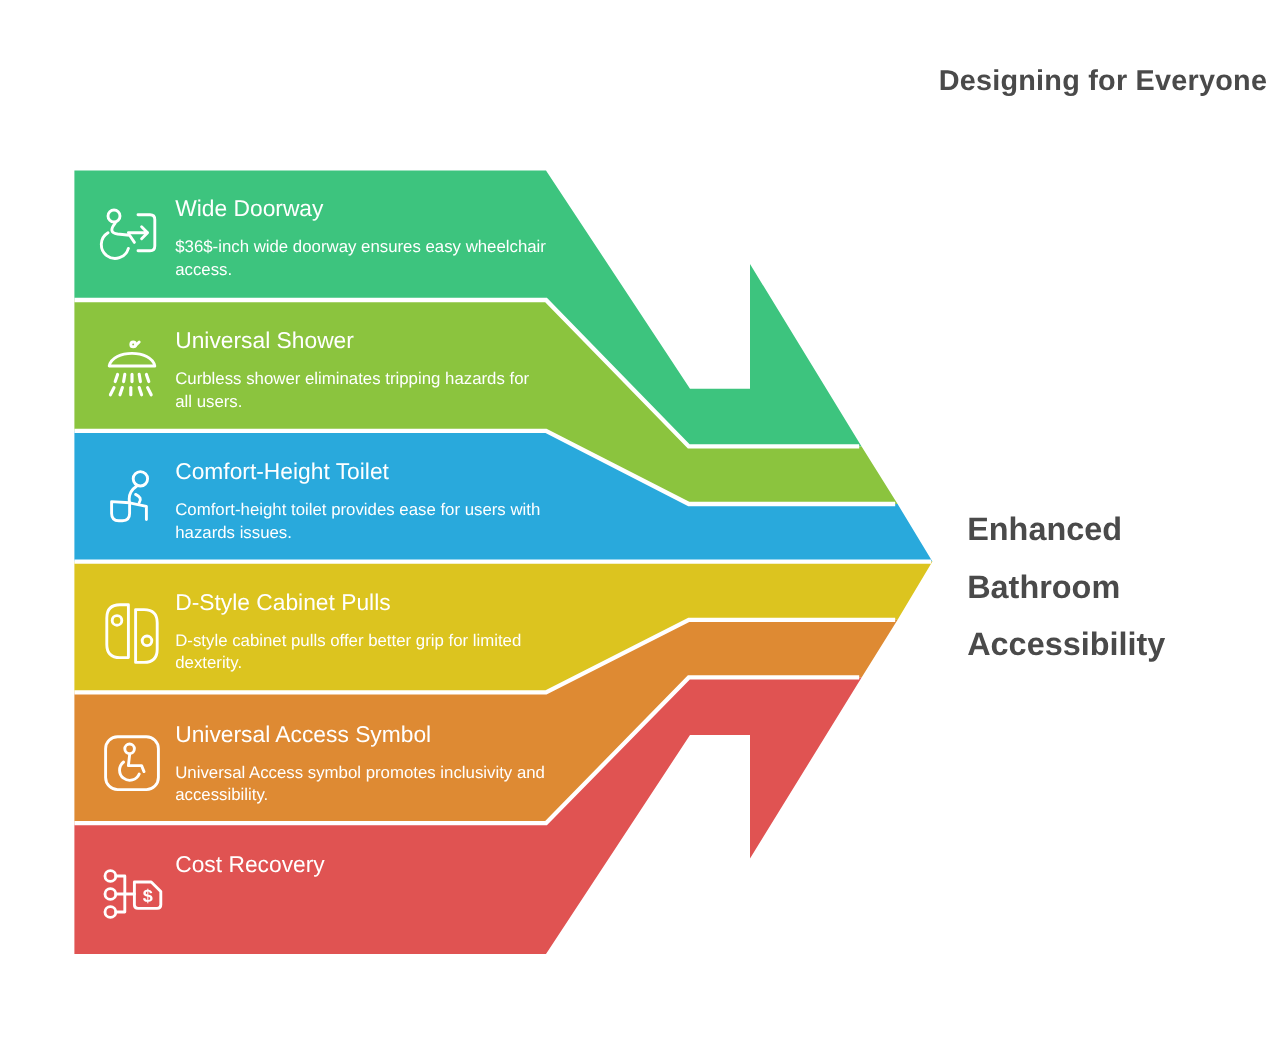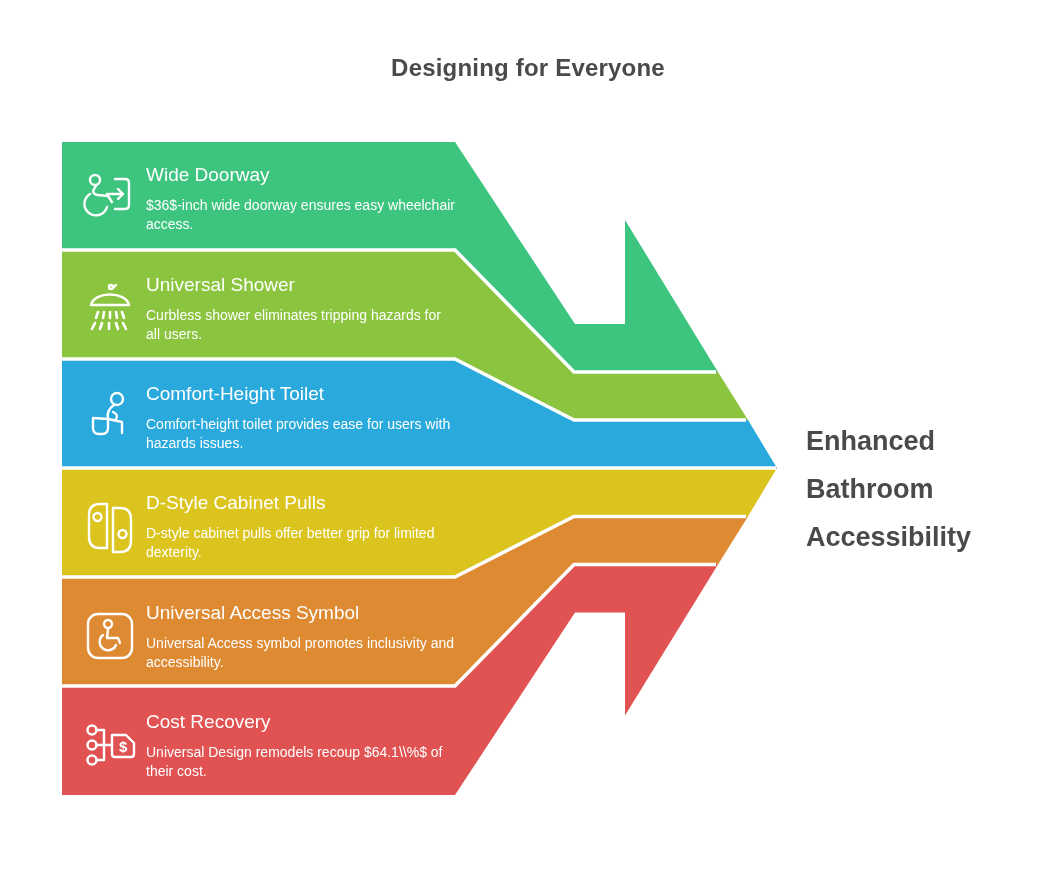--- a/index.html
+++ b/index.html
@@ -1,21 +1,21 @@
 <!DOCTYPE html>
 <html><head>
 <meta charset="utf-8">
 <style>
   html,body{margin:0;padding:0;background:#ffffff;}
   .canvas{
     position:relative;width:1056px;height:876px;background:#ffffff;overflow:hidden;
     font-family:"Liberation Sans",sans-serif;
   }
   .main-title{
-    position:absolute;left:0;top:54px;width:1056px;text-align:center;
+    position:absolute;left:0;top:54px;width:1056px;text-align:right;
     font-size:24px;font-weight:bold;color:#4a4a4a;letter-spacing:.2px;
   }
   .arrow-svg{position:absolute;left:0;top:0;}
   .band-label{position:absolute;left:80px;width:400px;height:106px;color:#ffffff;}
   .band-label .icon{position:absolute;left:0;top:26px;width:60px;height:60px;}
   .band-label .band-title{
     position:absolute;left:66px;top:22px;font-size:19px;font-weight:normal;white-space:nowrap;
   }
   .band-label .band-desc{
     position:absolute;left:66px;top:54px;width:312px;font-size:14px;line-height:18.5px;
@@ -132,18 +132,17 @@
       <svg width="60" height="60" viewBox="0 0 60 60">
         <circle cx="12" cy="15" r="4.5"></circle>
         <circle cx="12" cy="30" r="4.5"></circle>
         <circle cx="12" cy="45" r="4.5"></circle>
         <path d="M16.5,15 L24,15 L24,45 L16.5,45 M16.5,30 L24,30 M24,30 L32,30"></path>
         <path d="M32,20 L46,20 L54,28 L54,39 Q54,42 51,42 L35,42 Q32,42 32,39 Z"></path>
         <text x="39" y="37" stroke="none" fill="#ffffff" font-size="15" font-weight="bold" font-family="Liberation Sans, sans-serif">$</text>
       </svg>
     </span>
     <div class="band-title">Cost Recovery</div>
-    <div class="band-desc">Universal Design remodels recoup $64.1\\%$ of their cost.</div>
   </div>
 
   <div class="result-label" style="color: rgb(74, 74, 74);">Enhanced Bathroom Accessibility</div>
 
 </div>
 
 </body></html>

